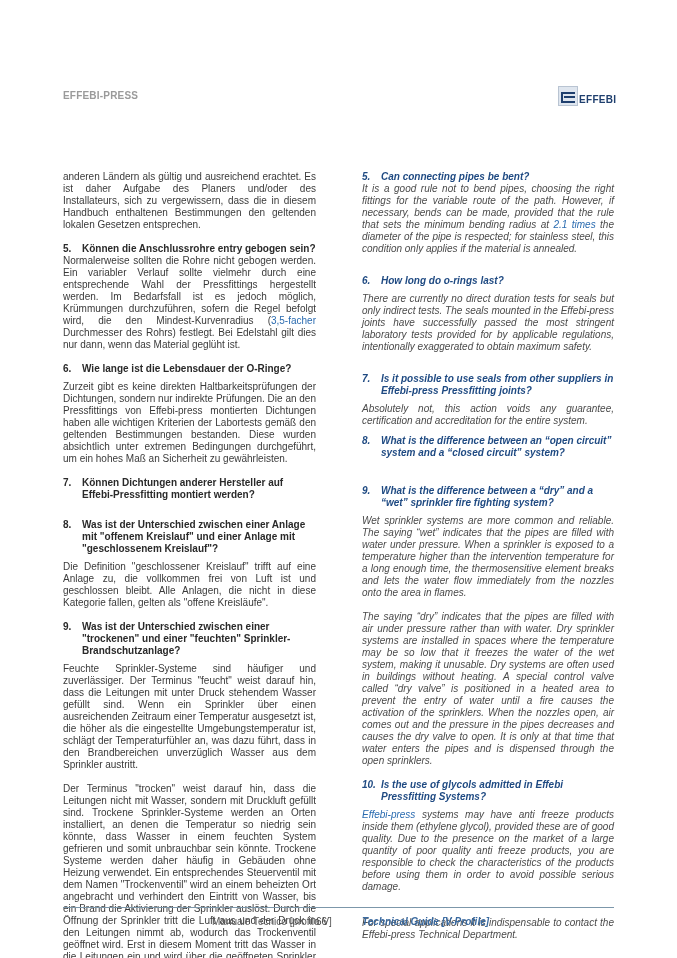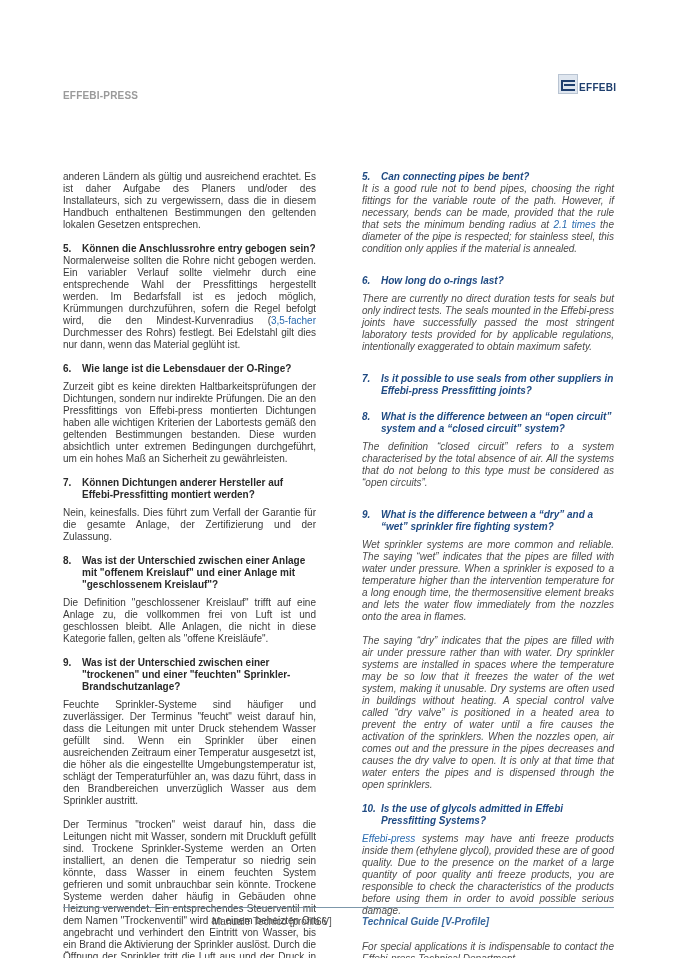--- a/index.html
+++ b/index.html
@@ -2,21 +2,21 @@
 <html><head>
 <meta charset="utf-8">
 <style>
   html, body { margin:0; padding:0; background:#ffffff; }
   body { width:677px; height:958px; position:relative; overflow:hidden;
          font-family:"Liberation Sans", sans-serif; color:#3a3a3a; }
   .page { position:absolute; left:0; top:0; width:677px; height:958px; }
 
   .header-title { position:absolute; left:63px; top:90px; font-size:10px; font-weight:bold;
                   color:#9a9a9a; letter-spacing:0.2px; }
-  .logo { position:absolute; left:558px; top:72px; height:22px; display:flex; align-items:flex-end; }
+  .logo { position:absolute; left:558px; top:84px; height:22px; display:flex; align-items:flex-end; }
   .logo-mark { width:20px; height:20px; position:relative; background:#dfe6ef; border:1px solid #b9c4d2; box-sizing:border-box; }
   .logo-mark .e1 { position:absolute; left:2px; top:5px; width:14px; height:11px; border:2px solid #1f3f6e; border-right:none; box-sizing:border-box; }
   .logo-mark .e2 { position:absolute; left:5px; top:9px; width:11px; height:2px; background:#1f3f6e; }
   .logo-text { font-size:10px; color:#1f3f6e; font-weight:bold; letter-spacing:0.3px; margin-left:1px; line-height:12px; }
 
   .col { position:absolute; top:127px; font-size:10px; line-height:12px;margin-top:44px; }
   .col-left { left:63px; width:253px; }
   .col-right { left:362px; width:252px; font-style:italic; color:#4a4a4a; }
 
   .col p { margin:0; text-align:justify; }
@@ -62,21 +62,20 @@
       </div>
     <div style="height:6px"></div>
     <p>Zurzeit gibt es keine direkten Haltbarkeitsprüfungen der Dichtungen, sondern nur indirekte Prüfungen. Die an den Pressfittings von Effebi-press montierten Dichtungen haben alle wichtigen Kriterien der Labortests gemäß den geltenden Bestimmungen bestanden. Diese wurden absichtlich unter extremen Bedingungen durchgeführt, um ein hohes Maß an Sicherheit zu gewährleisten.</p>
 
     <div style="height:12px"></div>
     <div class="q-left">
         <span class="qnum">7.</span>
         <span>Können Dichtungen anderer Hersteller auf Effebi-Pressfitting montiert werden?</span>
       </div>
     <div style="height:6px"></div>
-    <p>Nein, keinesfalls. Dies führt zum Verfall der Garantie für die gesamte Anlage, der Zertifizierung und der Zulassung.</p>
 
     <div style="height:12px"></div>
     <div class="q-left">
         <span class="qnum">8.</span>
         <span>Was ist der Unterschied zwischen einer Anlage mit "offenem Kreislauf" und einer Anlage mit "geschlossenem Kreislauf"?</span>
       </div>
     <div style="height:6px"></div>
     <p>Die Definition "geschlossener Kreislauf" trifft auf eine Anlage zu, die vollkommen frei von Luft ist und geschlossen bleibt. Alle Anlagen, die nicht in diese Kategorie fallen, gelten als "offene Kreisläufe".</p>
 
     <div style="height:12px"></div>
@@ -104,28 +103,28 @@
       </div>
     <div style="height:6px"></div>
     <p>There are currently no direct duration tests for seals but only indirect tests. The seals mounted in the Effebi-press joints have successfully passed the most stringent laboratory tests provided for by applicable regulations, intentionally exaggerated to obtain maximum safety.</p>
 
     <div style="height:20px"></div>
     <div class="q-right">
         <span class="qnum">7.</span>
         <span>Is it possible to use seals from other suppliers in Effebi-press Pressfitting joints?</span>
       </div>
     <div style="height:6px"></div>
+    <p>Absolutely not, this action voids any guarantee, certification and accreditation for the entire system.</p>
 
     <div style="height:8px"></div>
     <div class="q-right">
         <span class="qnum">8.</span>
         <span>What is the difference between an “open circuit” system and a “closed circuit” system?</span>
       </div>
     <div style="height:6px"></div>
-    <p>The definition “closed circuit” refers to a system characterised by the total absence of air. All the systems that do not belong to this type must be considered as “open circuits”.</p>
 
     <div style="height:20px"></div>
     <div class="q-right">
         <span class="qnum">9.</span>
         <span>What is the difference between a “dry” and a “wet” sprinkler fire fighting system?</span>
       </div>
     <div style="height:6px"></div>
     <p>Wet sprinkler systems are more common and reliable. The saying “wet” indicates that the pipes are filled with water under pressure. When a sprinkler is exposed to a temperature higher than the intervention temperature for a long enough time, the thermosensitive element breaks and lets the water flow immediately from the nozzles onto the area in flames.</p>
     <div style="height:12px"></div>
     <p>The saying “dry” indicates that the pipes are filled with air under pressure rather than with water. Dry sprinkler systems are installed in spaces where the temperature may be so low that it freezes the water of the wet system, making it unusable. Dry systems are often used in buildings without heating. A special control valve called “dry valve” is positioned in a heated area to prevent the entry of water until a fire causes the activation of the sprinklers. When the nozzles open, air comes out and the pressure in the pipes decreases and causes the dry valve to open. It is only at that time that water enters the pipes and is dispensed through the open sprinklers.</p>

